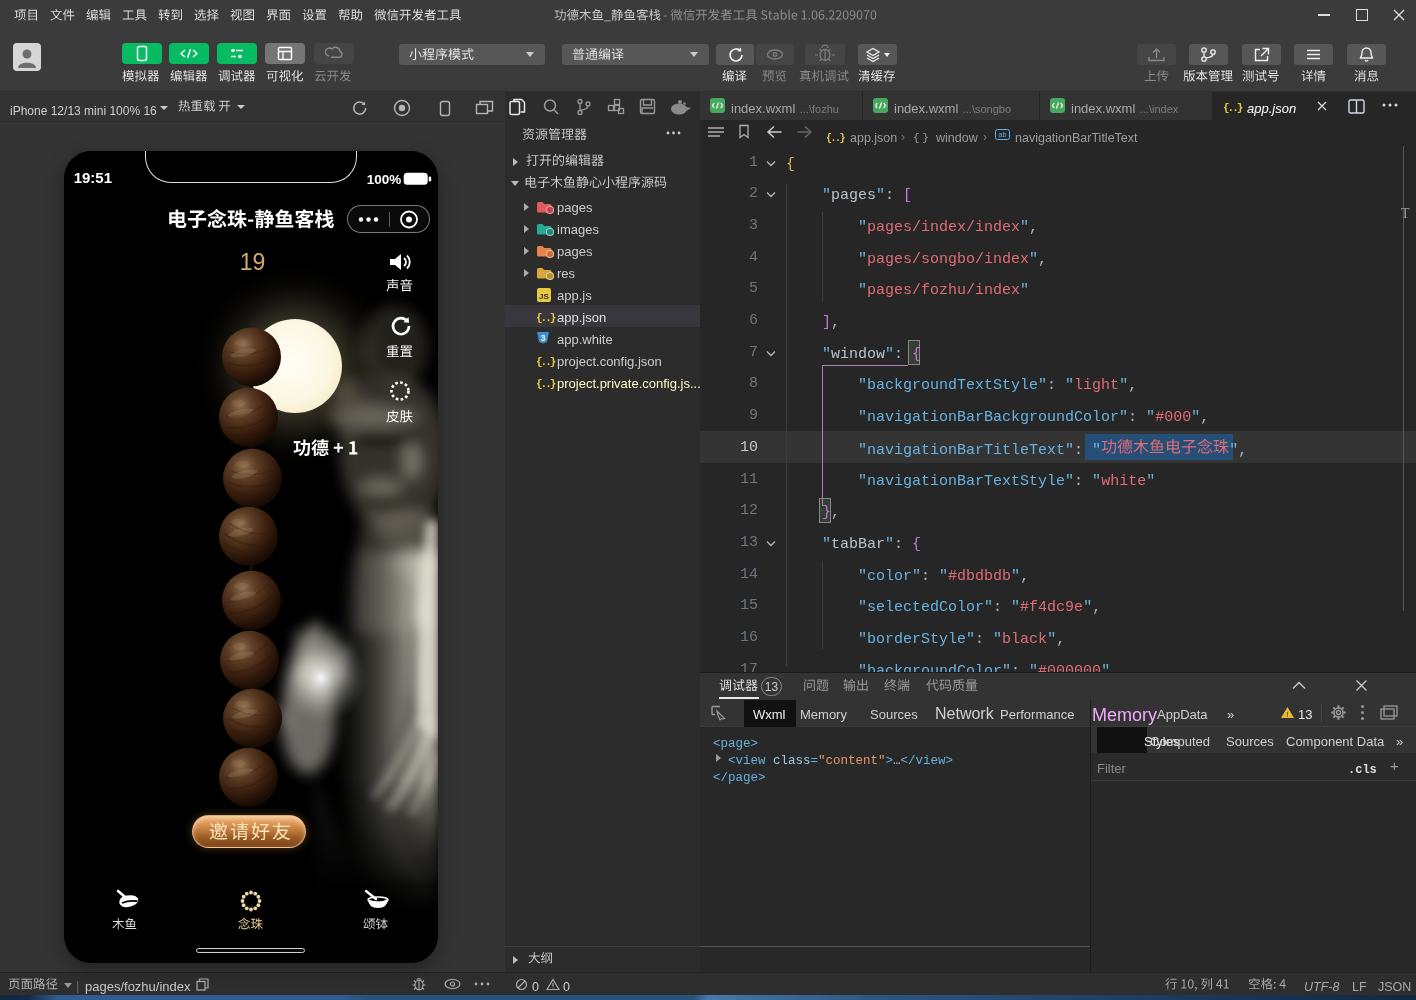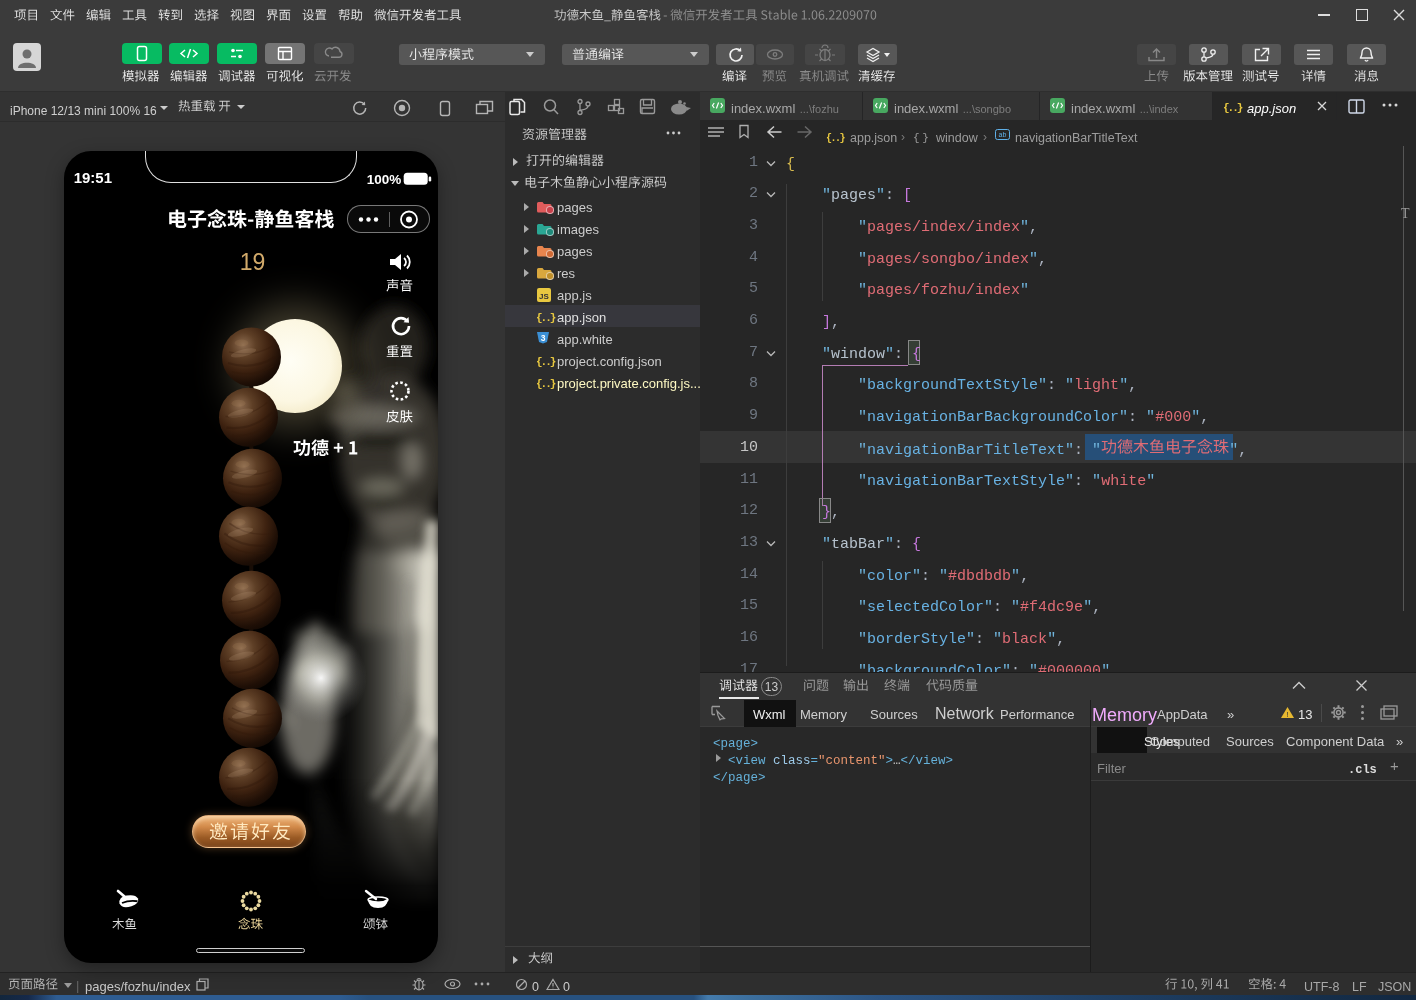--- a/index.html
+++ b/index.html
@@ -814,21 +814,21 @@
 <div style="position:absolute;left:1165px;top:977px;">
     <svg width="64.6" height="16.2" viewBox="0 -11.50 64.6 16.2" style="display:block;overflow:visible">
       <path d="M5.4 -9.8H11.6V-8.8H5.4ZM9.1 -6H10.1V-0.2Q10.1 0.2 9.9 0.5Q9.8 0.7 9.5 0.8Q9.2 0.9 8.6 0.9Q8.1 1 7.1 1Q7.1 0.8 7 0.5Q6.9 0.2 6.8 0Q7.3 0.1 7.7 0.1Q8.1 0.1 8.4 0.1Q8.7 0.1 8.8 0.1Q9 0.1 9 0Q9.1 -0.1 9.1 -0.2ZM4.9 -6.3H11.9V-5.4H4.9ZM2.4 -5.3 3.2 -6.2 3.3 -6.1V1H2.4ZM3.8 -7.8 4.7 -7.5Q4.2 -6.7 3.6 -5.9Q3 -5.1 2.3 -4.5Q1.6 -3.8 1 -3.2Q0.9 -3.3 0.8 -3.5Q0.7 -3.6 0.5 -3.8Q0.4 -3.9 0.3 -4Q1 -4.5 1.6 -5.1Q2.2 -5.7 2.8 -6.4Q3.4 -7.1 3.8 -7.8ZM3.3 -10.5 4.2 -10.1Q3.8 -9.6 3.3 -9Q2.7 -8.5 2.1 -7.9Q1.6 -7.4 1 -7Q0.9 -7.1 0.8 -7.3Q0.7 -7.4 0.6 -7.6Q0.5 -7.7 0.4 -7.8Q1 -8.1 1.5 -8.6Q2.1 -9.1 2.5 -9.6Q3 -10.1 3.3 -10.5Z M16.4 0V-1H18.5V-7.8H16.8V-8.5Q17.4 -8.6 17.9 -8.8Q18.3 -9 18.7 -9.2H19.6V-1H21.4V0Z M25.7 0.2Q24.9 0.2 24.2 -0.4Q23.6 -0.9 23.2 -2Q22.9 -3 22.9 -4.6Q22.9 -6.2 23.2 -7.3Q23.6 -8.3 24.2 -8.8Q24.9 -9.3 25.7 -9.3Q26.6 -9.3 27.2 -8.8Q27.9 -8.3 28.2 -7.2Q28.6 -6.2 28.6 -4.6Q28.6 -3 28.2 -2Q27.9 -0.9 27.2 -0.4Q26.6 0.2 25.7 0.2ZM25.7 -0.8Q26.2 -0.8 26.6 -1.2Q27 -1.6 27.2 -2.4Q27.5 -3.3 27.5 -4.6Q27.5 -6 27.2 -6.8Q27 -7.6 26.6 -8Q26.2 -8.4 25.7 -8.4Q25.2 -8.4 24.8 -8Q24.4 -7.6 24.2 -6.8Q24 -6 24 -4.6Q24 -3.3 24.2 -2.4Q24.4 -1.6 24.8 -1.2Q25.2 -0.8 25.7 -0.8Z M30.1 2.4 29.8 1.7Q30.4 1.4 30.8 1Q31.1 0.5 31.1 0L31 -1.1L31.5 -0.2Q31.4 -0.1 31.3 0Q31.1 0 30.9 0Q30.6 0 30.4 -0.2Q30.1 -0.4 30.1 -0.8Q30.1 -1.2 30.4 -1.4Q30.6 -1.6 31 -1.6Q31.4 -1.6 31.7 -1.2Q31.9 -0.9 31.9 -0.2Q31.9 0.7 31.4 1.3Q30.9 2 30.1 2.4Z M36.2 -9.8H42.6V-8.9H36.2ZM38.4 -9.5 39.3 -9.3Q39 -8.2 38.7 -7.1Q38.3 -6 37.9 -5.1Q37.4 -4.2 36.8 -3.5Q36.8 -3.6 36.6 -3.7Q36.5 -3.8 36.4 -3.9Q36.2 -4 36.1 -4.1Q36.7 -4.7 37.1 -5.6Q37.5 -6.4 37.8 -7.4Q38.1 -8.4 38.4 -9.5ZM38.3 -7H41.5V-6.2H38.1ZM41.3 -7H41.5L41.6 -7.1L42.2 -6.9Q41.9 -4.7 41.2 -3.2Q40.4 -1.6 39.4 -0.6Q38.3 0.5 37 1.1Q36.9 1 36.8 0.8Q36.7 0.7 36.6 0.5Q36.5 0.4 36.4 0.3Q37.7 -0.2 38.7 -1.2Q39.7 -2.1 40.3 -3.5Q41 -5 41.3 -6.9ZM37.7 -3.8 38.2 -4.5Q38.6 -4.2 39 -4Q39.4 -3.7 39.8 -3.4Q40.1 -3.1 40.3 -2.9L39.8 -2.1Q39.6 -2.3 39.2 -2.6Q38.9 -2.9 38.5 -3.2Q38.1 -3.5 37.7 -3.8ZM43.5 -9.1H44.4V-2.1H43.5ZM46 -10.4H47V-0.2Q47 0.2 46.9 0.4Q46.8 0.7 46.5 0.8Q46.2 0.9 45.7 0.9Q45.3 1 44.5 1Q44.5 0.8 44.4 0.5Q44.3 0.2 44.2 0Q44.8 0.1 45.2 0.1Q45.6 0.1 45.8 0.1Q45.9 0.1 46 0Q46 -0.1 46 -0.2Z M55 0V-6.2Q55 -6.6 55 -7.1Q55 -7.6 55.1 -7.9H55Q54.8 -7.6 54.7 -7.2Q54.5 -6.9 54.3 -6.6L52.2 -3.4H57.3V-2.5H51V-3.3L54.8 -9.2H56.1V0Z M58.8 0V-1H60.8V-7.8H59.2V-8.5Q59.8 -8.6 60.3 -8.8Q60.7 -9 61.1 -9.2H62V-1H63.8V0Z" fill="#a8a8a8"></path>
     </svg>
   </div>
 <div style="position:absolute;left:1248px;top:977px;">
     <svg width="38.2" height="16.2" viewBox="0 -11.50 38.2 16.2" style="display:block;overflow:visible">
       <path d="M5.7 -3.8H6.7V0.2H5.7ZM1 -9H11.6V-6.5H10.6V-8.1H1.9V-6.2H1ZM2.3 -4.3H10.3V-3.4H2.3ZM1 -0.3H11.6V0.6H1ZM7.1 -6.7 7.6 -7.3Q8.1 -7.1 8.6 -6.8Q9.2 -6.6 9.7 -6.3Q10.2 -6 10.7 -5.7Q11.2 -5.4 11.5 -5.2L10.9 -4.5Q10.6 -4.7 10.1 -5Q9.6 -5.2 9.1 -5.6Q8.6 -5.9 8.1 -6.2Q7.5 -6.5 7.1 -6.7ZM4.8 -7.4 5.5 -6.8Q5 -6.4 4.3 -5.9Q3.7 -5.5 3 -5.1Q2.4 -4.7 1.6 -4.4L1.1 -5.2Q2.2 -5.6 3.1 -6.2Q4.1 -6.8 4.8 -7.4ZM5.3 -10.3 6.3 -10.6Q6.5 -10.2 6.8 -9.7Q7 -9.1 7.1 -8.8L6.1 -8.4Q6 -8.8 5.8 -9.3Q5.5 -9.9 5.3 -10.3Z M19.4 -9.2H22.9V-8.3H19.4ZM18.3 -3.6H23.6V1H22.6V-2.8H19.1V1H18.3ZM18.6 -0.4H23.1V0.5H18.6ZM19.8 -10.5 20.7 -10.3Q20.4 -9.4 19.9 -8.7Q19.4 -7.9 18.9 -7.2Q18.4 -6.6 17.8 -6.1Q17.7 -6.1 17.6 -6.3Q17.4 -6.4 17.3 -6.5Q17.1 -6.6 17 -6.7Q17.9 -7.4 18.6 -8.4Q19.3 -9.4 19.8 -10.5ZM22.7 -9.2H22.9L23 -9.2L23.6 -8.9Q23.2 -7.8 22.6 -6.8Q21.9 -5.9 21.1 -5.1Q20.2 -4.3 19.2 -3.8Q18.3 -3.2 17.3 -2.9Q17.2 -3.1 17.1 -3.3Q16.9 -3.5 16.8 -3.6Q17.7 -3.9 18.6 -4.4Q19.5 -4.9 20.3 -5.6Q21.1 -6.3 21.7 -7.2Q22.3 -8 22.7 -9ZM19.3 -8.5Q19.7 -7.6 20.5 -6.7Q21.2 -5.8 22.3 -5.1Q23.3 -4.4 24.7 -3.9Q24.6 -3.8 24.5 -3.7Q24.4 -3.6 24.3 -3.4Q24.2 -3.3 24.1 -3.2Q22.7 -3.6 21.7 -4.4Q20.6 -5.2 19.8 -6.2Q19.1 -7.1 18.7 -8.1ZM13.2 -7.8H17.5V-6.9H13.2ZM15 -10.5H15.9V1H15ZM15 -7.3 15.6 -7.1Q15.4 -6.3 15.2 -5.5Q14.9 -4.7 14.7 -3.9Q14.4 -3.2 14 -2.5Q13.7 -1.8 13.3 -1.4Q13.3 -1.6 13.1 -1.8Q13 -2 12.8 -2.2Q13.2 -2.6 13.5 -3.2Q13.8 -3.8 14.1 -4.5Q14.4 -5.2 14.6 -5.9Q14.8 -6.6 15 -7.3ZM15.9 -6.4Q16 -6.3 16.2 -6Q16.4 -5.8 16.7 -5.5Q17 -5.1 17.2 -4.8Q17.4 -4.6 17.5 -4.5L16.9 -3.7Q16.8 -3.9 16.6 -4.2Q16.4 -4.6 16.2 -4.9Q15.9 -5.2 15.7 -5.6Q15.5 -5.9 15.4 -6Z M26.7 -4.9Q26.4 -4.9 26.2 -5.1Q25.9 -5.4 25.9 -5.8Q25.9 -6.1 26.2 -6.4Q26.4 -6.6 26.7 -6.6Q27.1 -6.6 27.3 -6.4Q27.6 -6.1 27.6 -5.8Q27.6 -5.4 27.3 -5.1Q27.1 -4.9 26.7 -4.9ZM26.7 0.2Q26.4 0.2 26.2 -0.1Q25.9 -0.3 25.9 -0.7Q25.9 -1.1 26.2 -1.3Q26.4 -1.6 26.7 -1.6Q27.1 -1.6 27.3 -1.3Q27.6 -1.1 27.6 -0.7Q27.6 -0.3 27.3 -0.1Q27.1 0.2 26.7 0.2Z M35.5 0V-6.2Q35.5 -6.6 35.6 -7.1Q35.6 -7.6 35.6 -7.9H35.5Q35.4 -7.6 35.2 -7.2Q35 -6.9 34.8 -6.6L32.7 -3.4H37.8V-2.5H31.5V-3.3L35.3 -9.2H36.6V0Z" fill="#a8a8a8"></path>
     </svg>
   </div>
-<div style="position:absolute;left:1304px;top:977px;"><span style="font-size:12.5px;color:#a8a8a8">UTF-8</span></div>
+<div style="position:absolute;left:1304px;top:977px;font-style:italic;"><span style="font-size:12.5px;color:#a8a8a8">UTF-8</span></div>
 <div style="position:absolute;left:1352px;top:977px;"><span style="font-size:12.5px;color:#a8a8a8">LF</span></div>
 <div style="position:absolute;left:1378px;top:977px;"><span style="font-size:12.5px;color:#a8a8a8">JSON</span></div>
 <div style="position:absolute;left:0px;top:995px;width:1416px;height:5px;background:linear-gradient(90deg,#12263c 0%,#15294a 2%,#2e5c91 4%,#2e5c91 24%,#27517f 26%,#27517f 49%,#447bac 50%,#3c6f9e 53%,#2c5585 62%,#1f4066 78%,#16304d 92%,#122740 100%)"></div>
 <div style="position:absolute;left:63.7px;top:150.8px;width:374px;height:812px;background:#000;border-radius:27px;overflow:hidden;box-shadow:0 6px 18px rgba(0,0,0,0.35)">
 <svg width="374" height="770" style="position:absolute;left:0;top:0">
 <defs>
 <filter id="b1" x="-50%" y="-50%" width="200%" height="200%">
           <feGaussianBlur stdDeviation="7"></feGaussianBlur>
         </filter>
 <filter id="b2" x="-50%" y="-50%" width="200%" height="200%">

